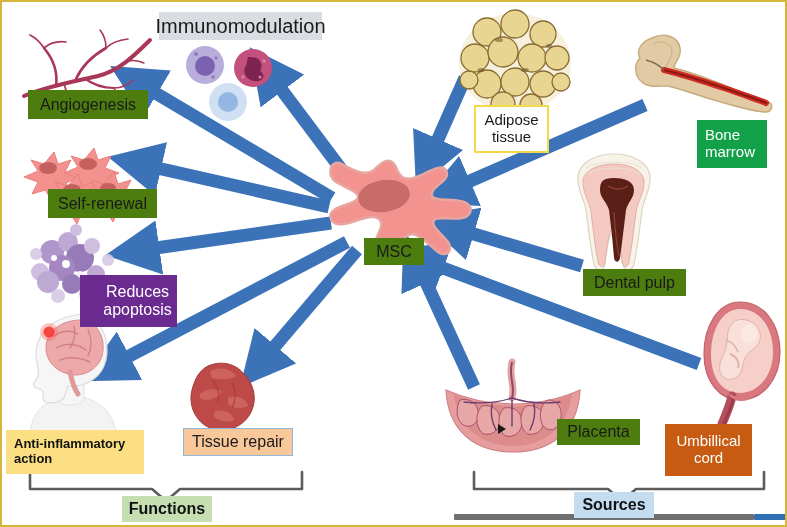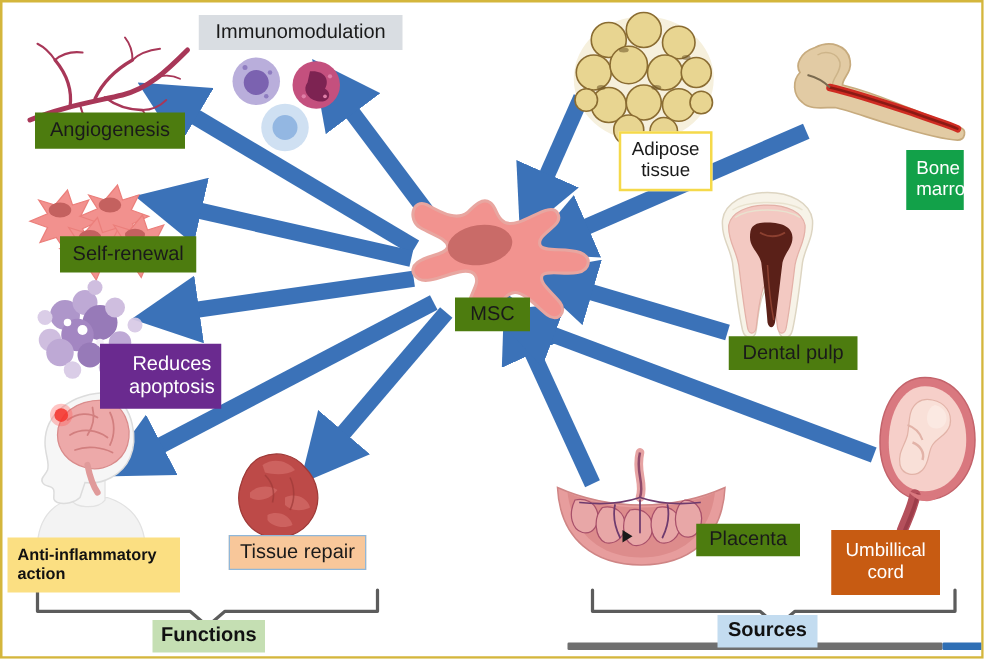--- a/index.html
+++ b/index.html
@@ -329,36 +329,36 @@
       <path d="M28,470 L28,487 L150,487 L164,499 L178,487 L300,487 L300,470"></path>
       <path d="M472,470 L472,487 L606,487 L620,499 L634,487 L762,487 L762,470"></path>
     </g>
   </svg>
 
   <div class="bottombar" style="left:452px;bottom:5px;width:300px;"></div>
   <div class="bottombar-blue" style="left:752px;bottom:5px;width:32px;"></div>
 
   <div class="lbl t-peach" style="left:26px;top:88px;width:120px;height:29px;font-size:16px;">Angiogenesis</div>
 
-  <div class="lbl t-gray" style="left:157px;top:10px;width:163px;height:28px;font-size:16px;">Immunomodulation</div>
+  <div class="lbl t-gray" style="left:157px;top:10px;width:163px;height:28px;font-size:20px;">Immunomodulation</div>
 
   <div class="lbl t-peach" style="left:46px;top:187px;width:109px;height:29px;font-size:16px;">Self-renewal</div>
 
   <div class="lbl t-purple" style="left:78px;top:273px;width:97px;height:52px;font-size:16px;padding-left:18px;">Reduces
 apoptosis</div>
 
   <div class="lbl left t-yellow" style="left:4px;top:428px;width:138px;height:44px;font-size:13px;padding-left:8px;">Anti-inflammatory
 action</div>
 
   <div class="lbl t-peach-b" style="left:181px;top:426px;width:110px;height:28px;font-size:16px;">Tissue repair</div>
 
-  <div class="lbl t-white-y" style="left:472px;top:103px;width:75px;height:48px;font-size:15px;margin-left:21px;">Adipose
+  <div class="lbl t-white-y" style="left:472px;top:103px;width:75px;height:48px;font-size:15px;">Adipose
 tissue</div>
 
-  <div class="lbl left t-green" style="left:695px;top:118px;width:46px;height:48px;font-size:15px;padding-left:8px;margin-left:28px;">Bone
+  <div class="lbl left t-green" style="left:695px;top:118px;width:70px;height:48px;font-size:15px;padding-left:8px;">Bone
 marrow</div>
 
   <div class="lbl t-peach" style="left:581px;top:267px;width:103px;height:27px;font-size:16px;">Dental pulp</div>
 
   <div class="lbl t-peach" style="left:555px;top:417px;width:83px;height:26px;font-size:16px;">Placenta</div>
 
   <div class="lbl t-orange" style="left:663px;top:422px;width:87px;height:52px;font-size:15px;">Umbillical
 cord</div>
 
   <div class="lbl t-greenpale" style="left:120px;top:494px;width:90px;height:26px;font-size:16px;">Functions</div>

